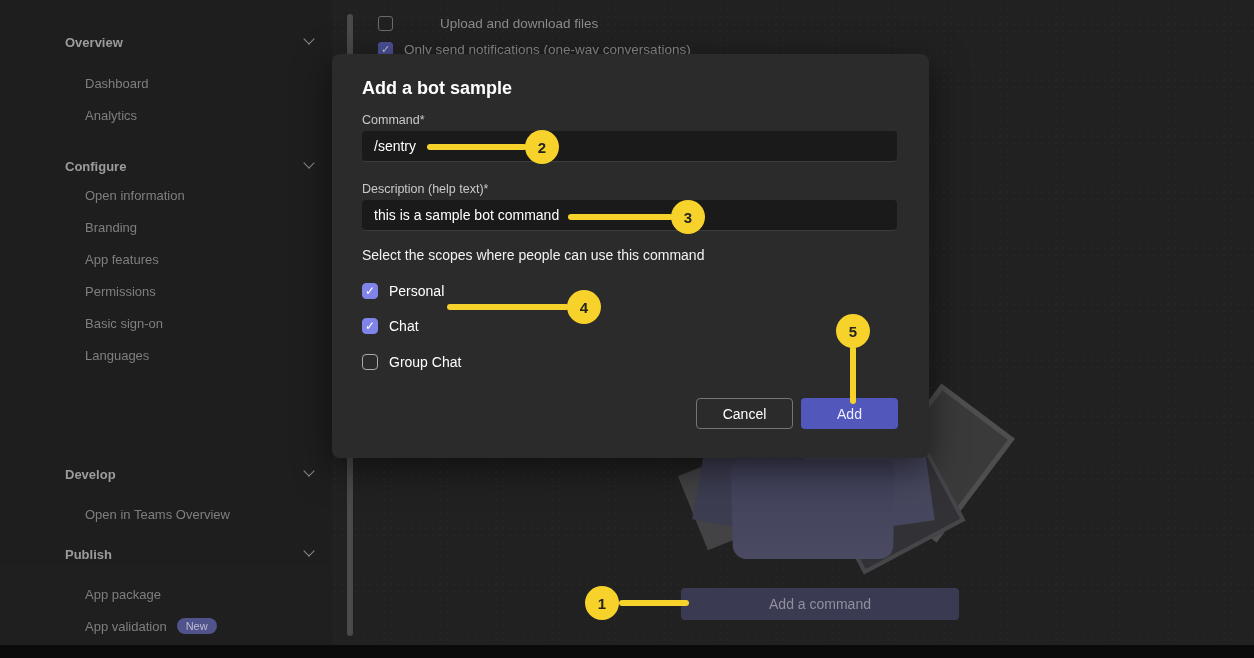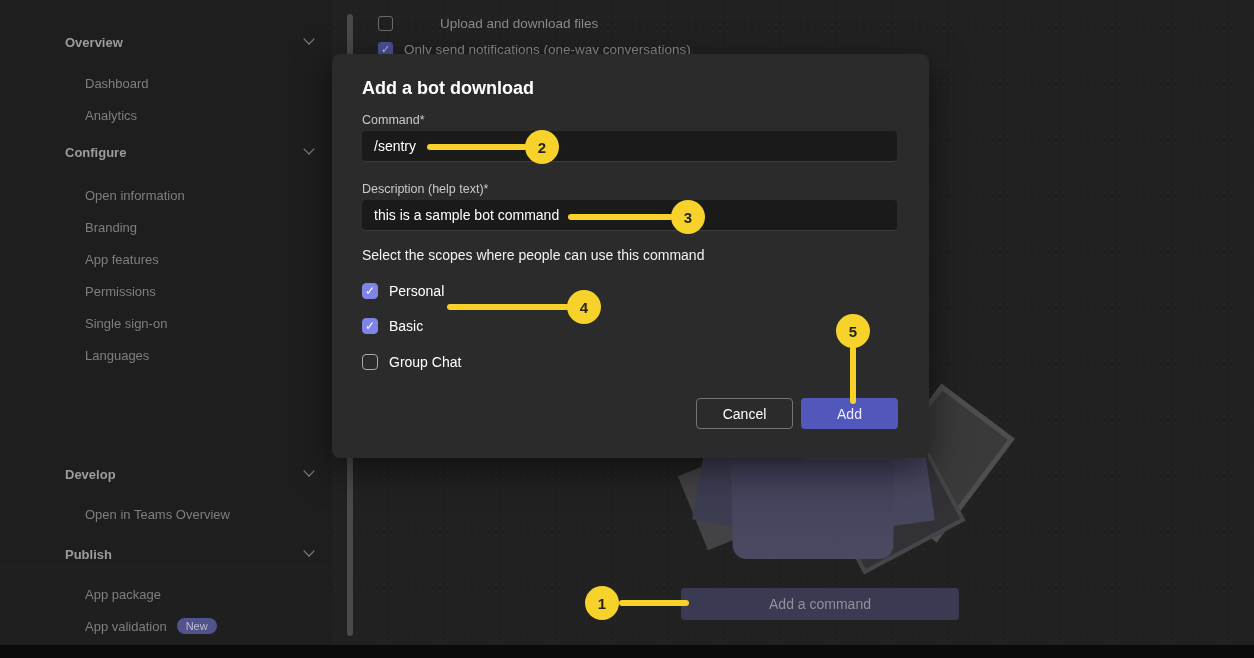--- a/index.html
+++ b/index.html
@@ -89,38 +89,38 @@
       <span>Overview</span>
       <i class="chev down"></i>
     </div>
     <div class="nav-row nav-sub" style="top:74px;">
         <span>Dashboard</span>
       </div>
     <div class="nav-row nav-sub" style="top:106px;">
         <span>Analytics</span>
       </div>
 
-    <div class="nav-row nav-header" style="top:143px;">
+    <div class="nav-row nav-header" style="top:157px;">
       <span>Configure</span>
       <i class="chev down"></i>
     </div>
     <div class="nav-row nav-sub" style="top:186px;">
         <span>Open information</span>
       </div>
     <div class="nav-row nav-sub" style="top:218px;">
         <span>Branding</span>
       </div>
     <div class="nav-row nav-sub" style="top:250px;">
         <span>App features</span>
       </div>
     <div class="nav-row nav-sub" style="top:282px;">
         <span>Permissions</span>
       </div>
     <div class="nav-row nav-sub" style="top:314px;">
-        <span>Single sign-on</span>
+        <span>Basic sign-on</span>
       </div>
     <div class="nav-row nav-sub" style="top:346px;">
         <span>Languages</span>
       </div>
 
 
     <div class="nav-row nav-header" style="top:465px;">
       <span>Develop</span>
       <i class="chev down"></i>
     </div>
@@ -159,37 +159,37 @@
       <div class="il-flapR" style="left:476px; top:424px;"></div>
       <div class="il-body" style="left:400px; top:460px;"></div>
     </div>
 
     <button class="add-command-btn" style="left:349px;">Add a command</button>
   </section>
 
   <div class="scrollbar"></div>
 
   <div class="modal">
-    <h2 class="modal-title">Add a bot download</h2>
+    <h2 class="modal-title">Add a bot sample</h2>
 
     <label class="field-label" style="top:59px;">Command*</label>
     <input class="text-input" style="top: 77px;" type="text" readonly="" value="/sentry">
 
     <label class="field-label" style="top:128px;">Description (help text)*</label>
     <input class="text-input" style="top: 146px;" type="text" readonly="" value="this is a sample bot command">
 
     <div class="scopes-heading">Select the scopes where people can use this command</div>
 
     <div class="scope-row" style="top:229px;">
       <span class="scope-box checked">✓</span>
       <span class="scope-label">Personal</span>
     </div>
     <div class="scope-row" style="top:264px;">
       <span class="scope-box checked">✓</span>
-      <span class="scope-label">Basic</span>
+      <span class="scope-label">Chat</span>
     </div>
     <div class="scope-row" style="top:300px;">
       <span class="scope-box"></span>
       <span class="scope-label">Group Chat</span>
     </div>
 
     <button class="btn btn-cancel">Cancel</button>
     <button class="btn btn-add">Add</button>
   </div>
 

